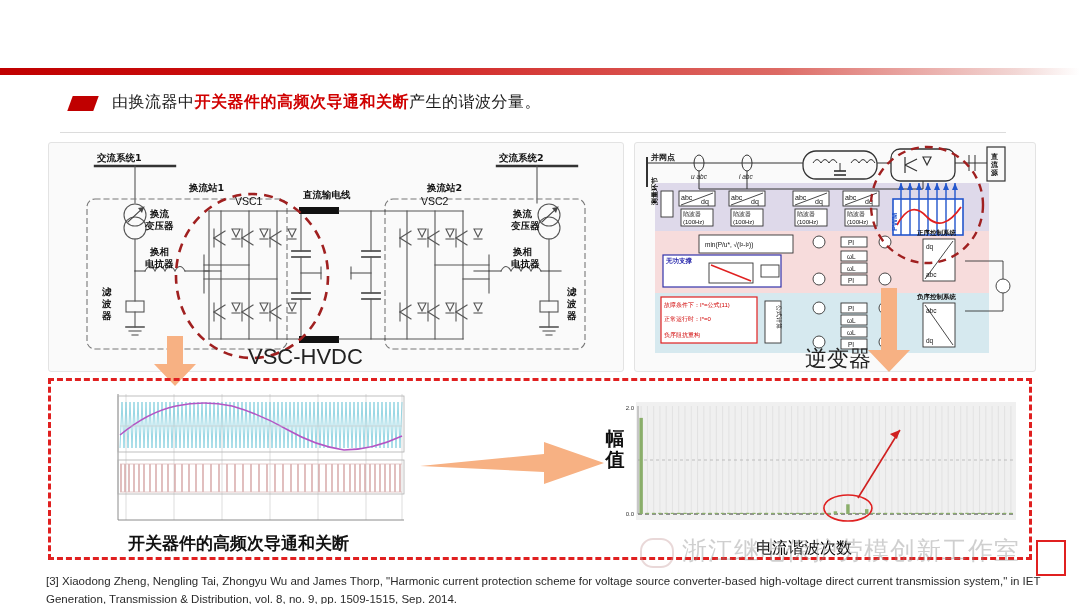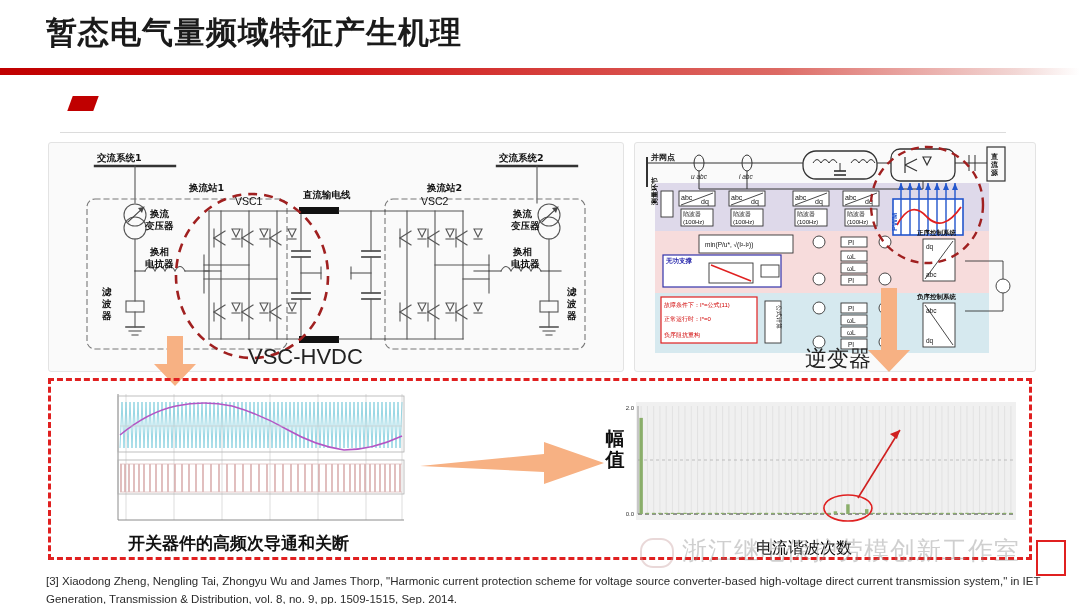--- a/index.html
+++ b/index.html
@@ -112,25 +112,25 @@
   .corner{
     position:absolute;left:1036px;top:540px;width:26px;height:32px;
     border:2px solid #e02020;
   }
 </style>
 </head>
 <body>
 
 <div class="slide">
 
-  <div class="title">暂态电气量频域特征产生机理</div>
   <div class="title-rule"></div>
 
   <div class="subbar"></div>
   <div class="bullet"></div>
+  <div class="subtext"><span>由换流器中</span><span class="hl">开关器件的高频次导通和关断</span><span>产生的谐波分量。</span></div>
 
   <div class="panel panel-left">
     <svg width="574" height="228" viewBox="0 0 574 228">
       <g stroke="#555" stroke-width="1.1" fill="none" stroke-linecap="square">
 
         <line x1="46" y1="23" x2="126" y2="23" stroke="#333" stroke-width="2.4"></line>
         <line x1="86" y1="23" x2="86" y2="60"></line>
         <line x1="448" y1="23" x2="528" y2="23" stroke="#333" stroke-width="2.4"></line>
         <line x1="488" y1="23" x2="488" y2="60"></line>
 

